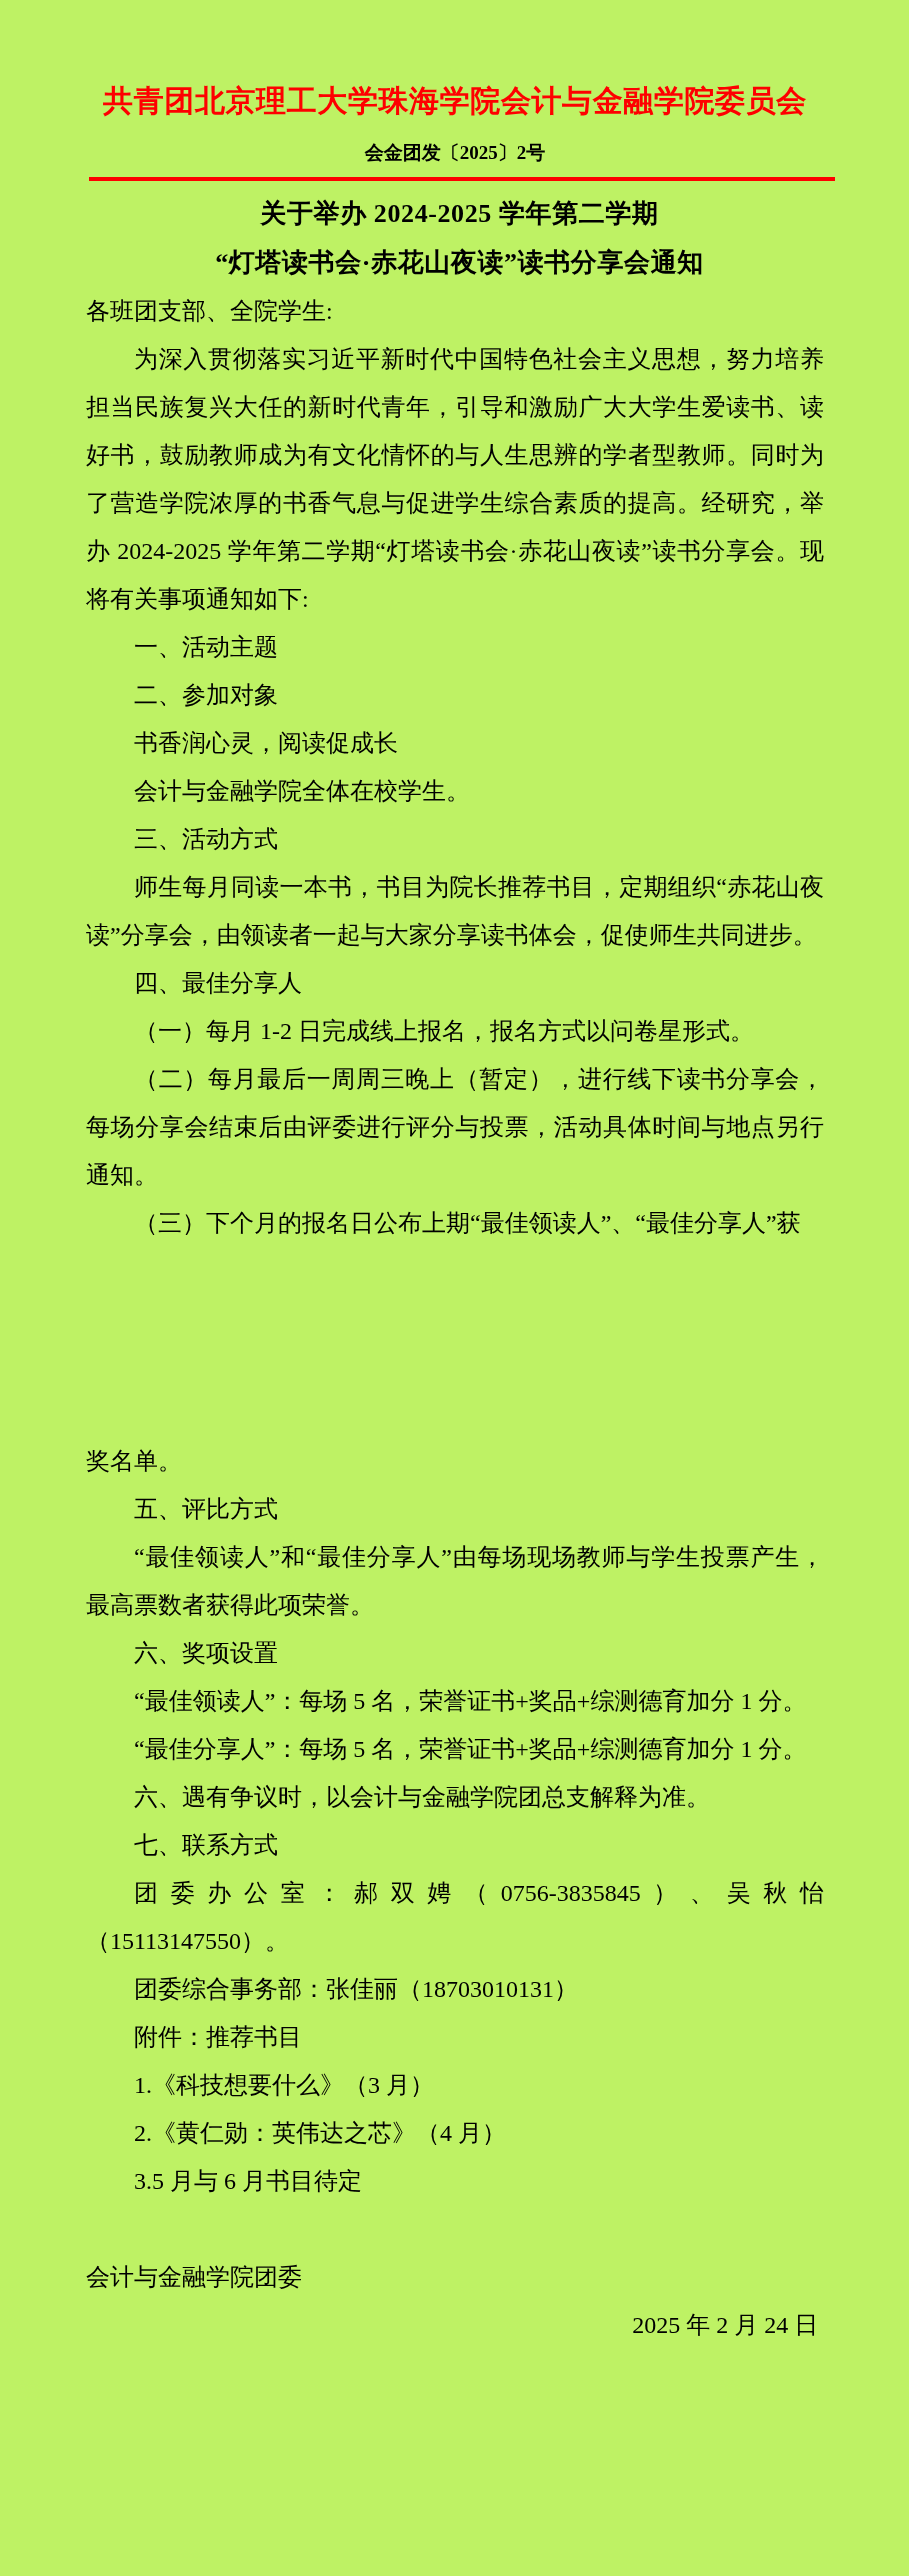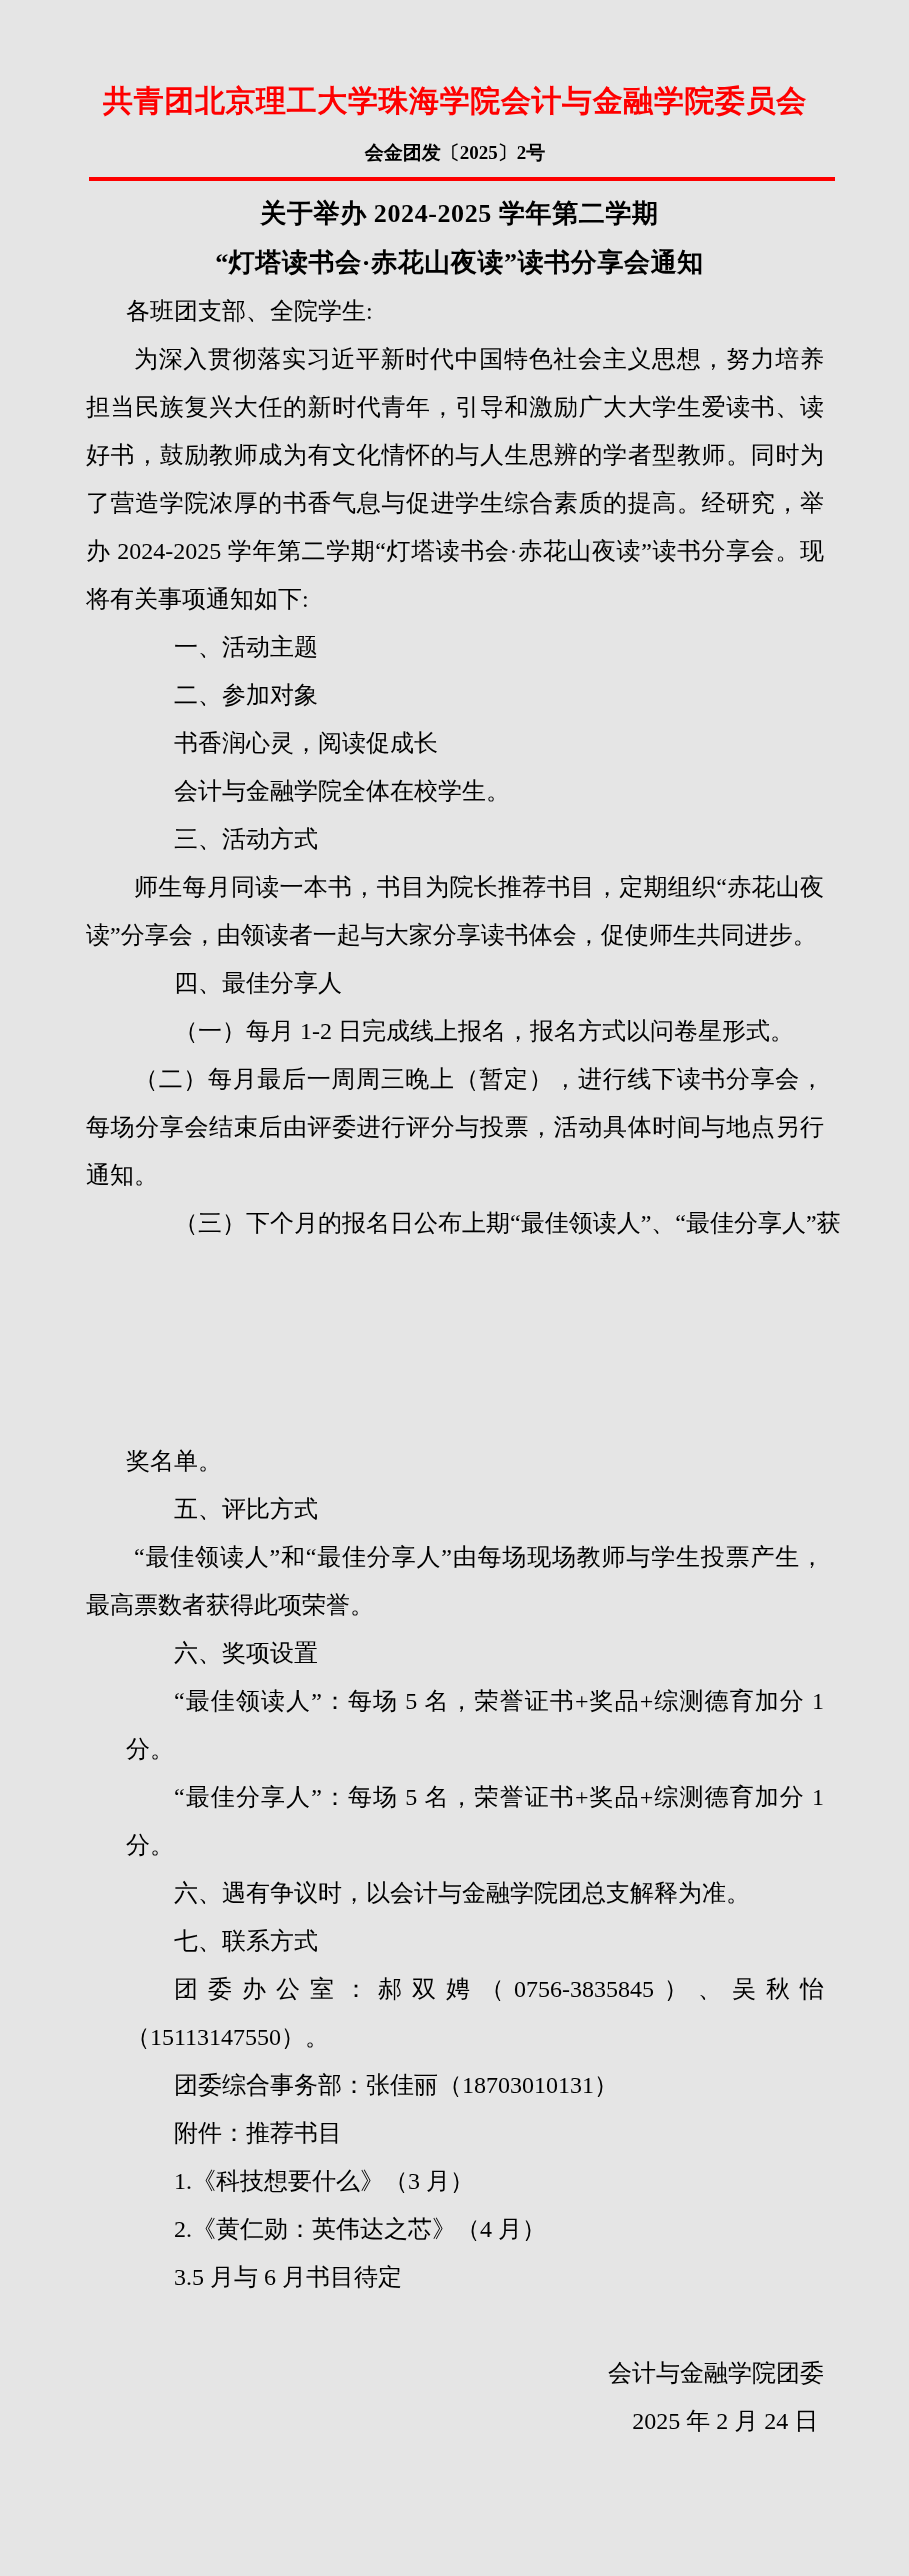--- a/index.html
+++ b/index.html
@@ -5,21 +5,21 @@
   html, body {
     margin: 0;
     padding: 0;
     background: #ffffff;
   }
   .page {
     position: relative;
     width: 910px;
     height: 2576px;
     margin: 0 auto;
-    background: #e5e5e5;
+    background: #bef264;
     color: #000000;
     font-family: "Liberation Serif", "DejaVu Serif", serif;
     overflow: hidden;
   }
   .org-title {
     margin-top: 79px;
     line-height: 44px;
     font-size: 30px;
     font-weight: bold;
     color: #fe0000;
@@ -48,31 +48,31 @@
     line-height: 49px;
     letter-spacing: 0.6px;
     padding-left: 9px;
   }
   .content {
     margin: 0 86px;
     font-size: 24px;
     line-height: 48px;
     text-align: justify;
   }
-  .line { min-height: 48px; margin-left: 40px; }
+  .line { min-height: 48px; }
   .indent { text-indent: 2em; }
   .heading {
     font-weight: normal;
     font-family: "Liberation Sans", "DejaVu Sans", sans-serif;
     text-indent: 2em;
   }
   .nowrap { white-space: nowrap; }
   .page-break-spacer { height: 190px; }
   .blank-line { height: 48px; }
-  .footer-right { text-align: right; }
+  .footer-right { }
   .footer-date { text-align: right; padding-right: 5.7px; }
 </style>
 </head>
 <body>
 
 <div class="page">
 
   <div class="org-title">共青团北京理工大学珠海学院会计与金融学院委员会</div>
 
   <div class="doc-number">会金团发〔2025〕2号</div>

